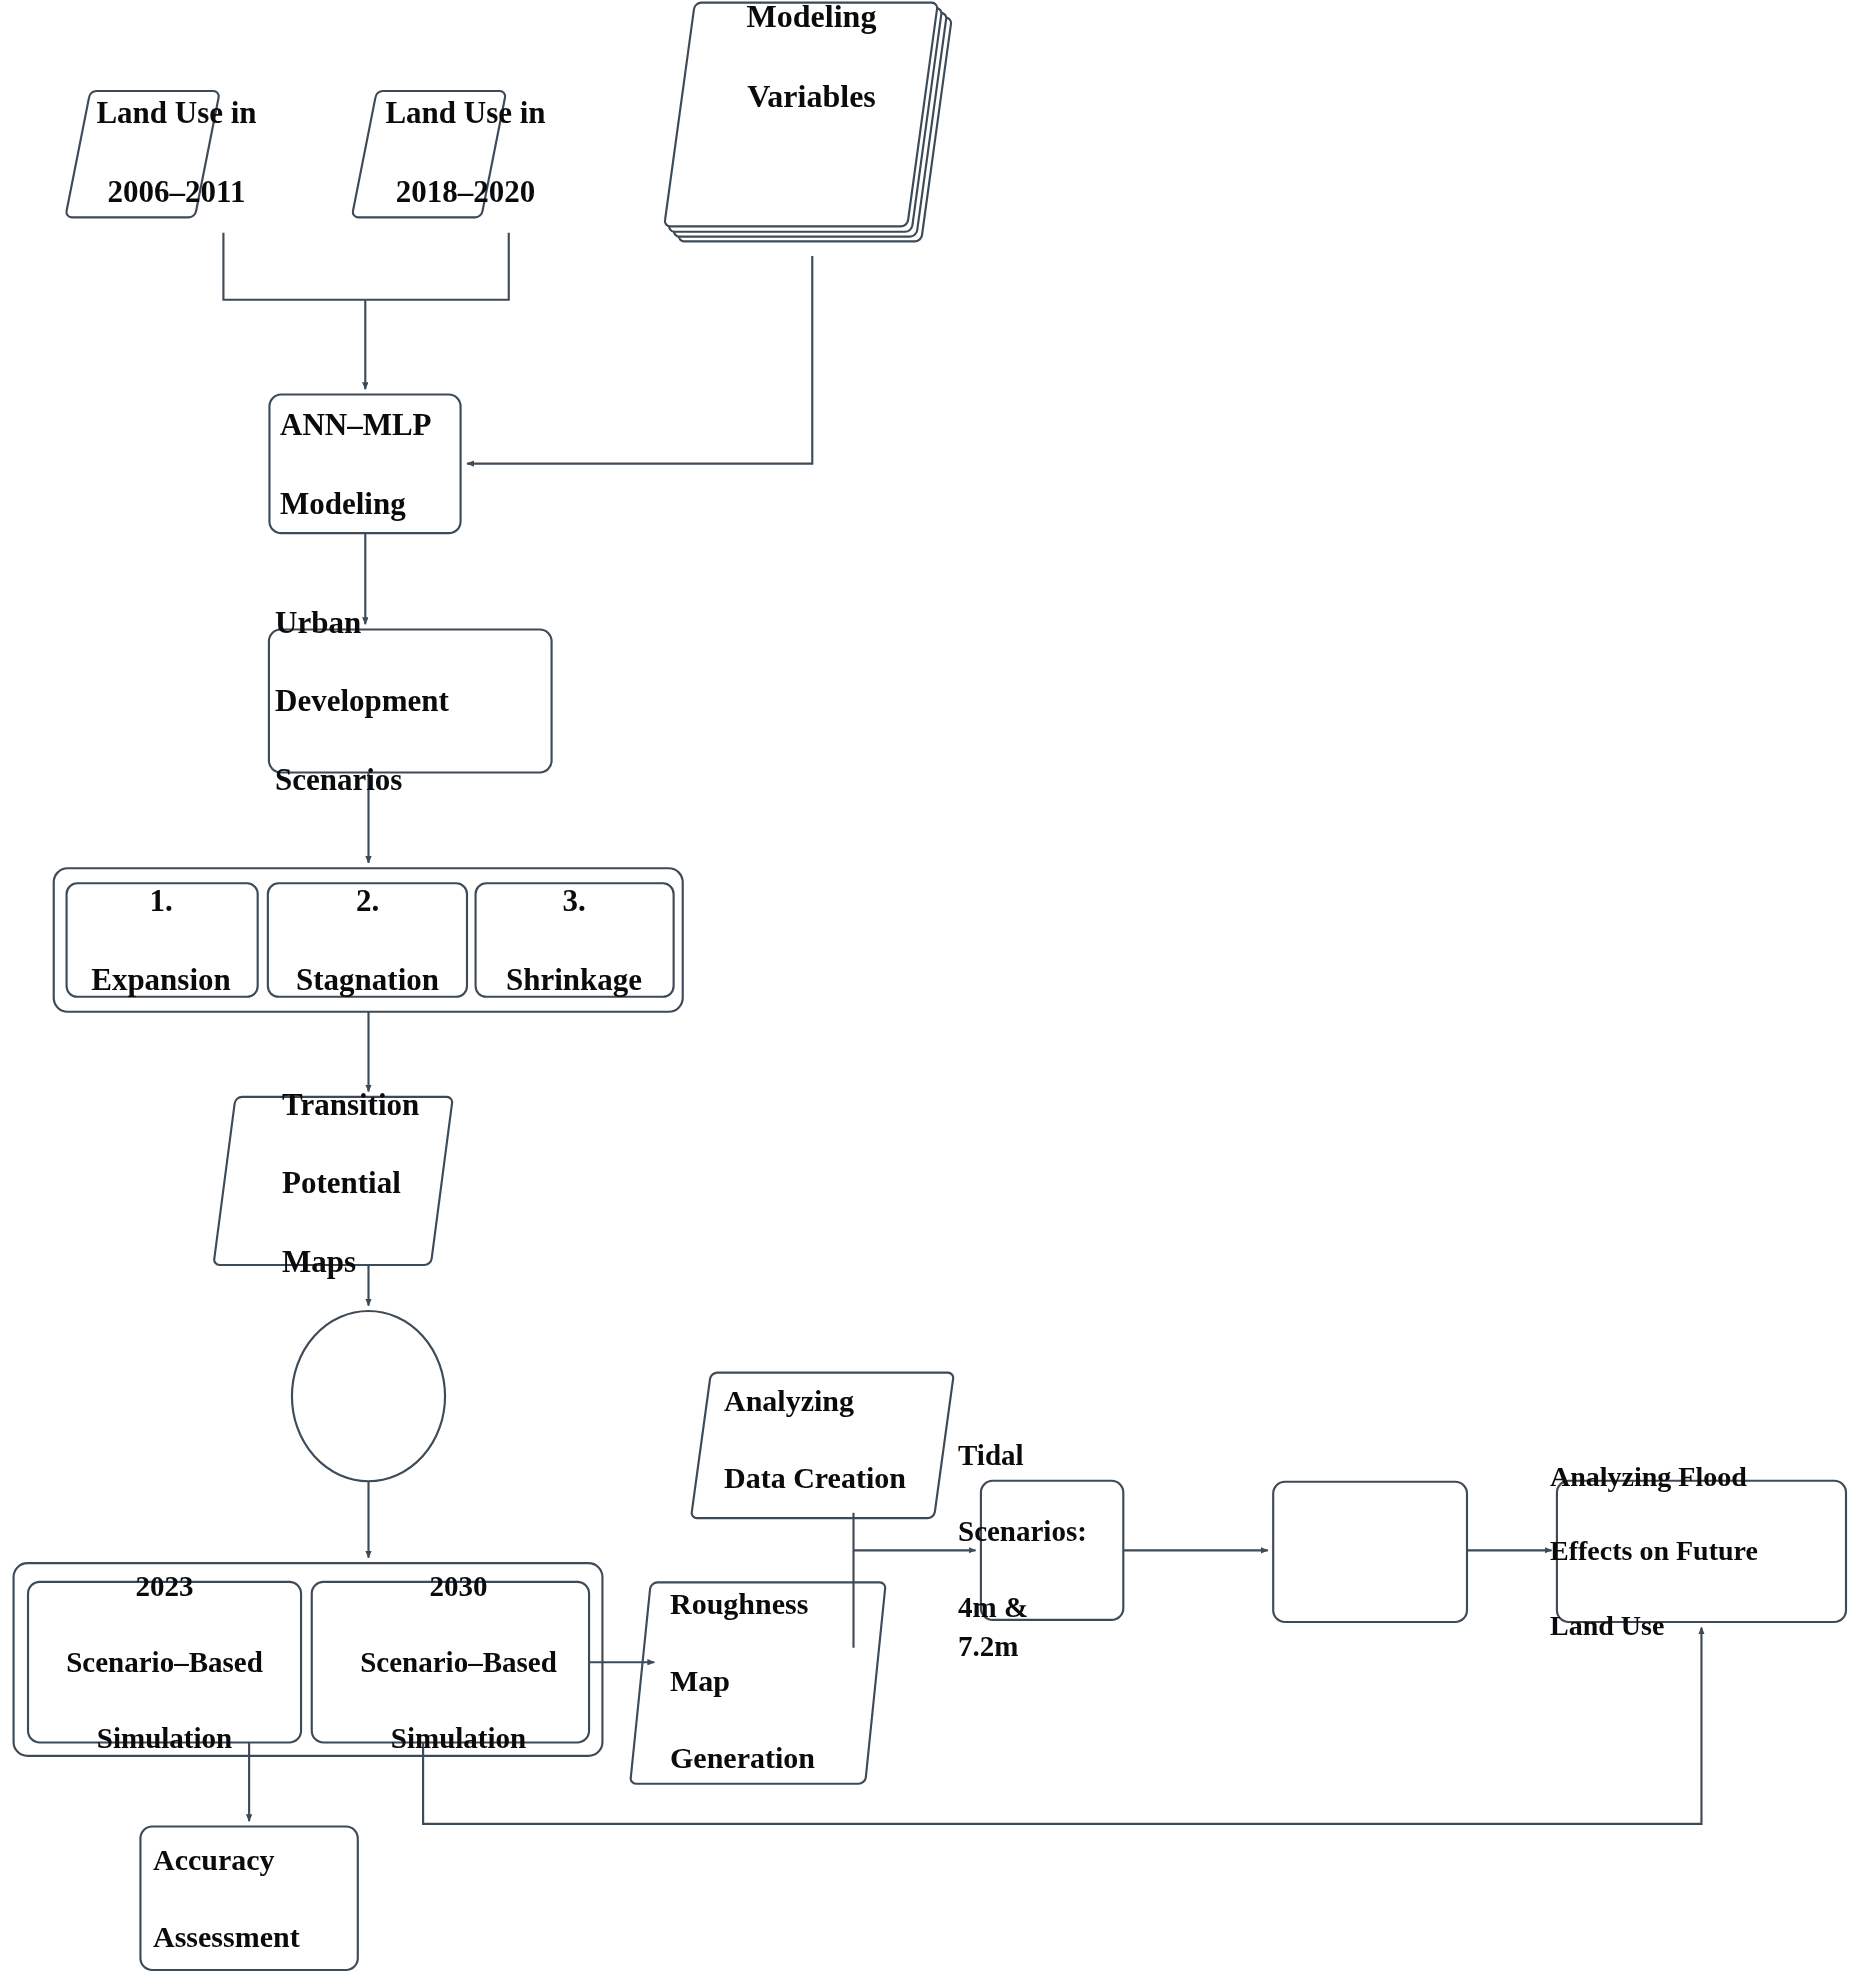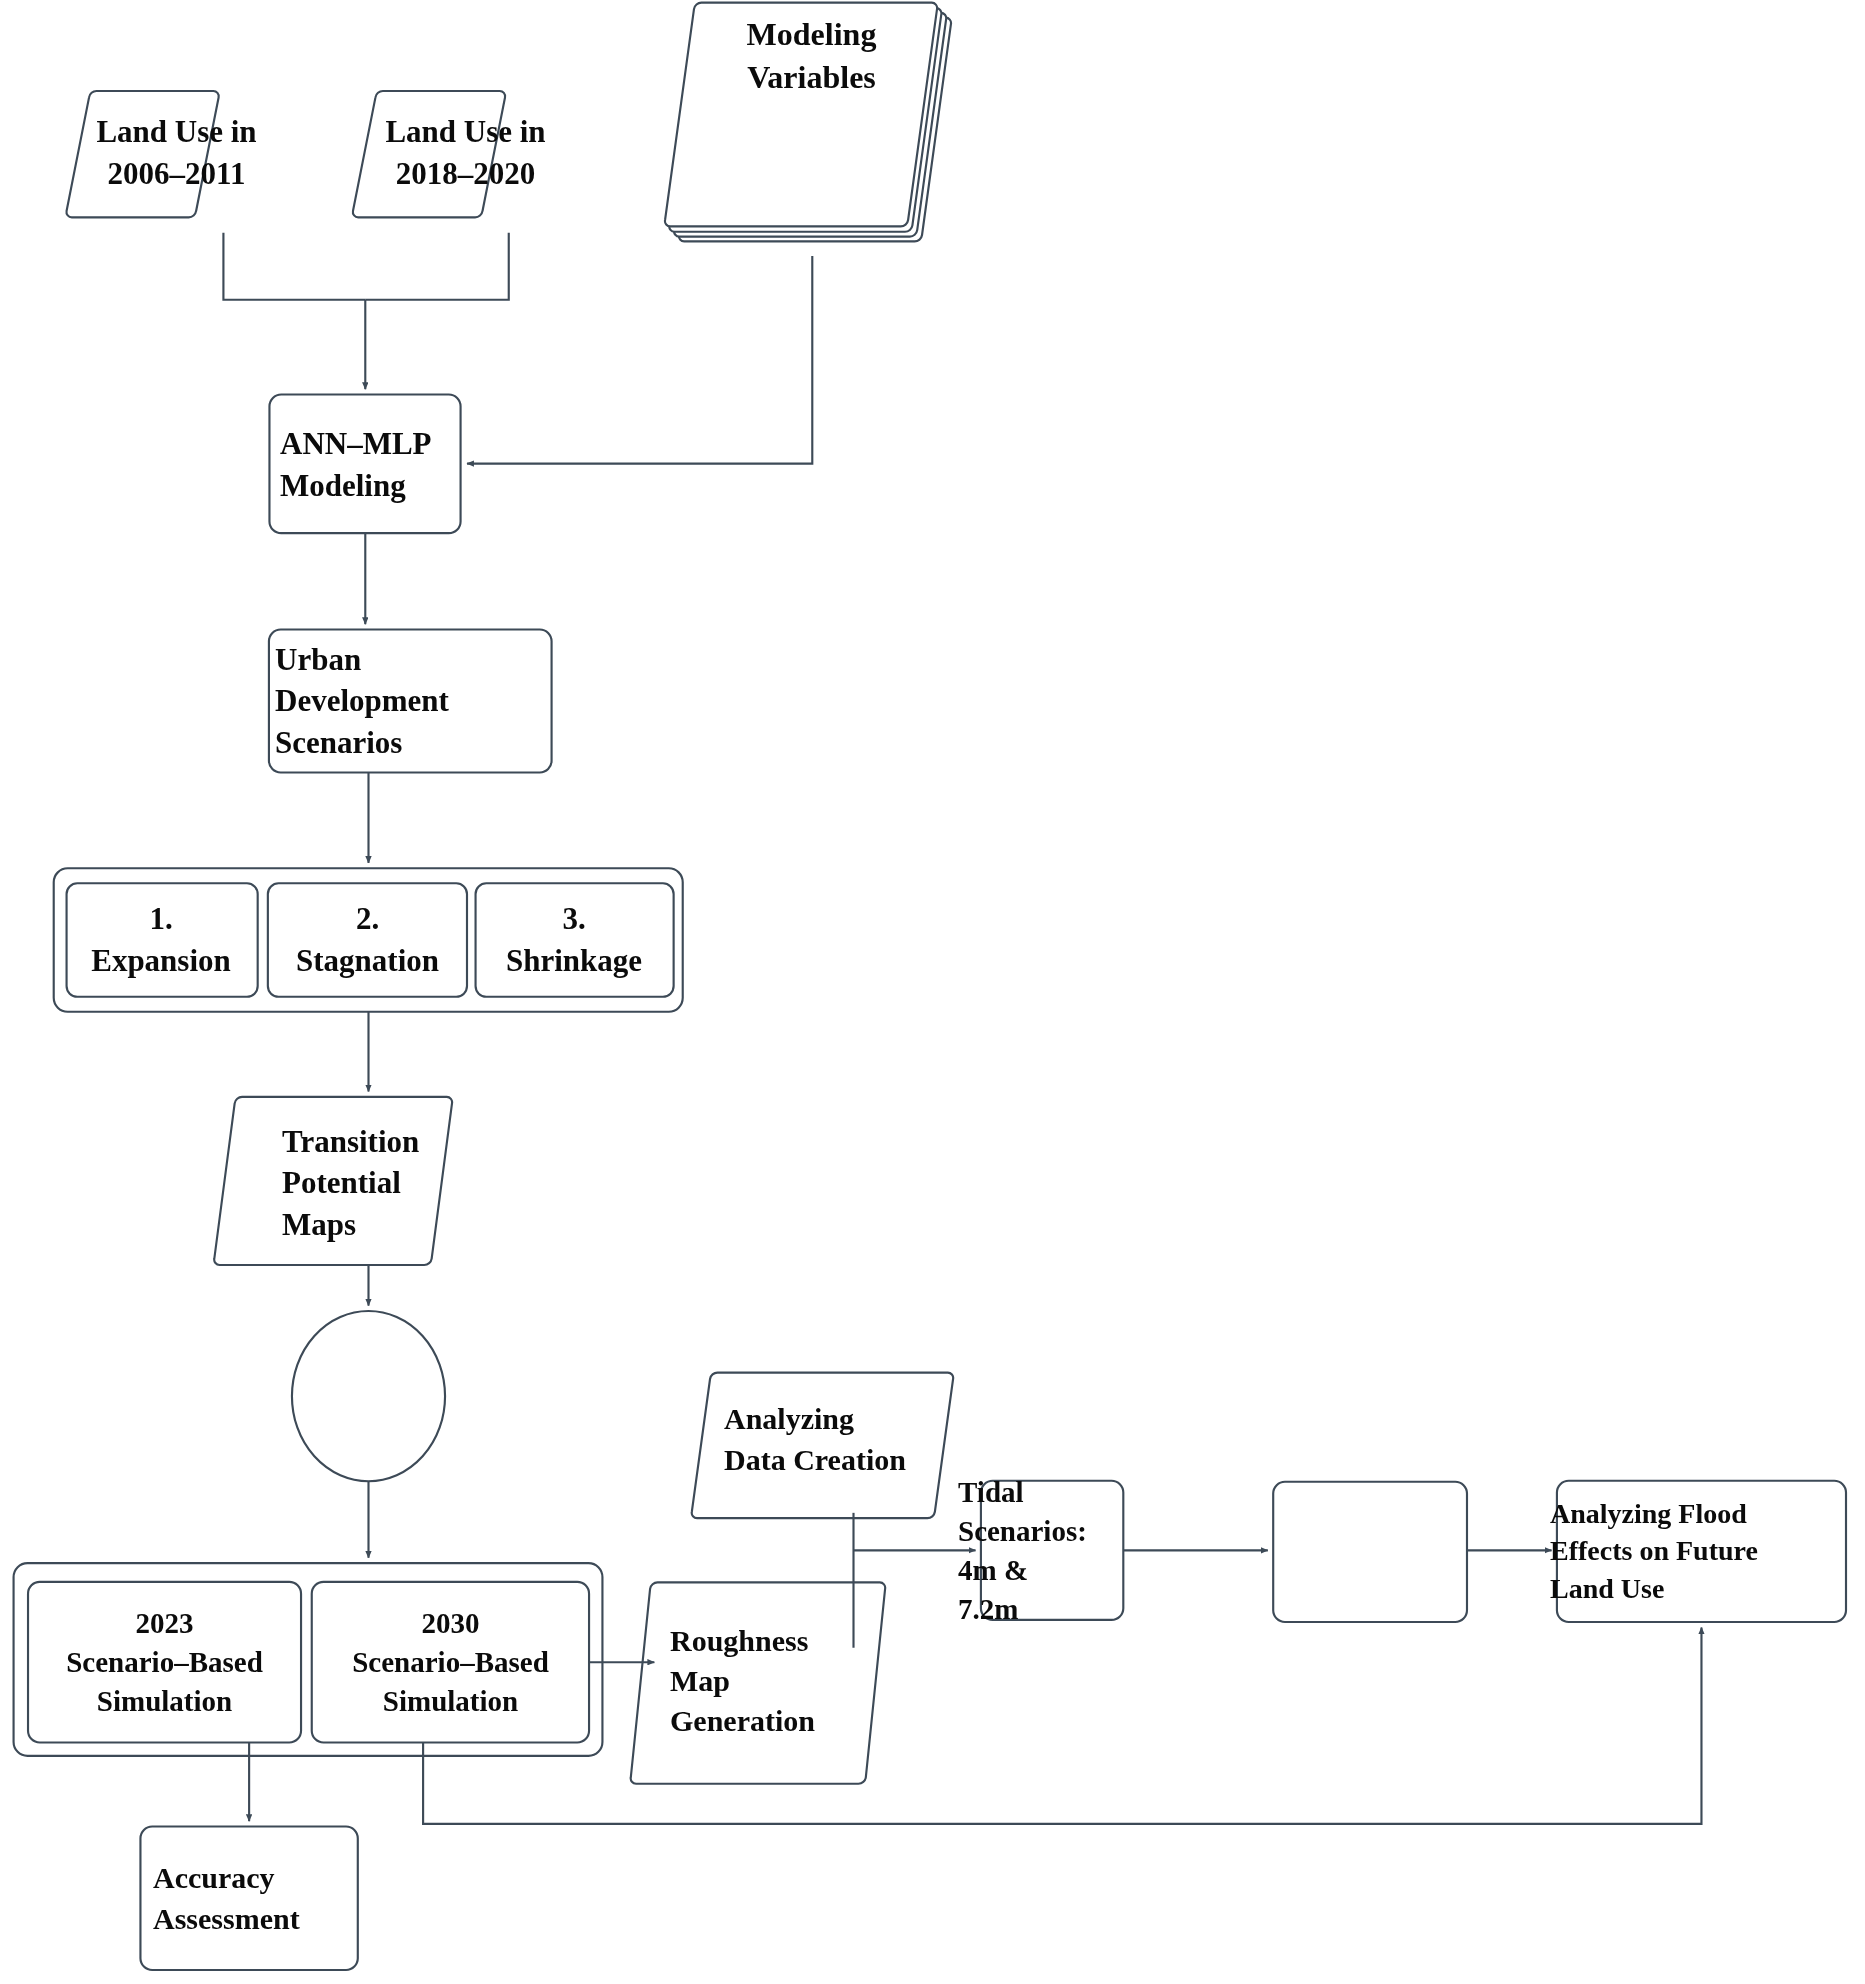--- a/index.html
+++ b/index.html
@@ -2,21 +2,21 @@
 <html style="font-size:8.6px"><head>
 <meta charset="utf-8">
 <style>
   html,body{margin:0;padding:0;background:#ffffff;}
   #stage{position:relative;width:1866px;height:1985px;background:#ffffff;
          font-family:"Liberation Serif","DejaVu Serif",serif;}
   svg{position:absolute;left:0;top:0;width:1866px;height:1985px;}
   .node-text{position:absolute;display:flex;flex-direction:column;
              justify-content:center;color:#0b0b0b;font-weight:700;
              font-family:"Liberation Serif","DejaVu Serif",serif;
-             line-height:1.34;pointer-events:none;}
+             line-height:1.34;pointer-events:none;gap:37px;}
   .ctr{align-items:center;text-align:center;}
   .lft{align-items:flex-start;text-align:left;}
 </style>
 </head>
 <body>
 
 <div id="stage">
 
   <svg viewBox="0 0 3485 3708">
     <defs>
@@ -151,21 +151,21 @@
       <div>Potential</div>
       <div>Maps</div>
     </div>
 
 
   <div class="node-text ctr" style="left:30px;top:1586px;width:269px;height:153px;font-size:29px;">
       <div>2023</div>
       <div>Scenario–Based</div>
       <div>Simulation</div>
     </div>
-  <div class="node-text ctr" style="left:314px;top:1586px;width:273px;height:153px;font-size:29px;">
+  <div class="node-text ctr" style="left:314px;top:1586px;width:273px;height:153px;font-size:29px;padding-left:8px;">
       <div>2030</div>
       <div>Scenario–Based</div>
       <div>Simulation</div>
     </div>
 
   <div class="node-text lft" style="left:153px;top:1831px;width:209px;height:135px;font-size:30px;">
       <div>Accuracy</div>
       <div>Assessment</div>
     </div>
 

